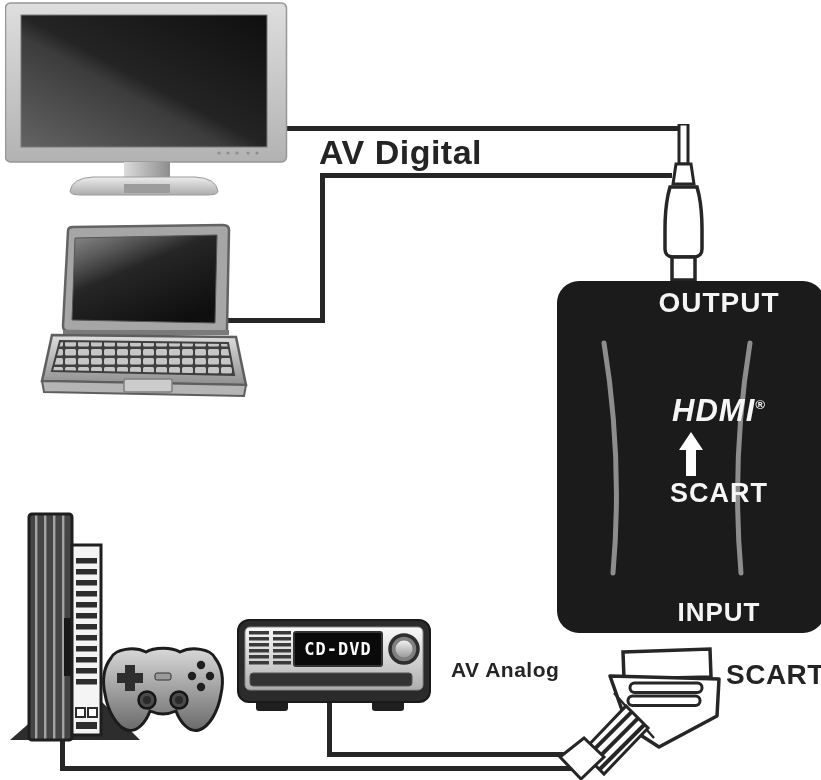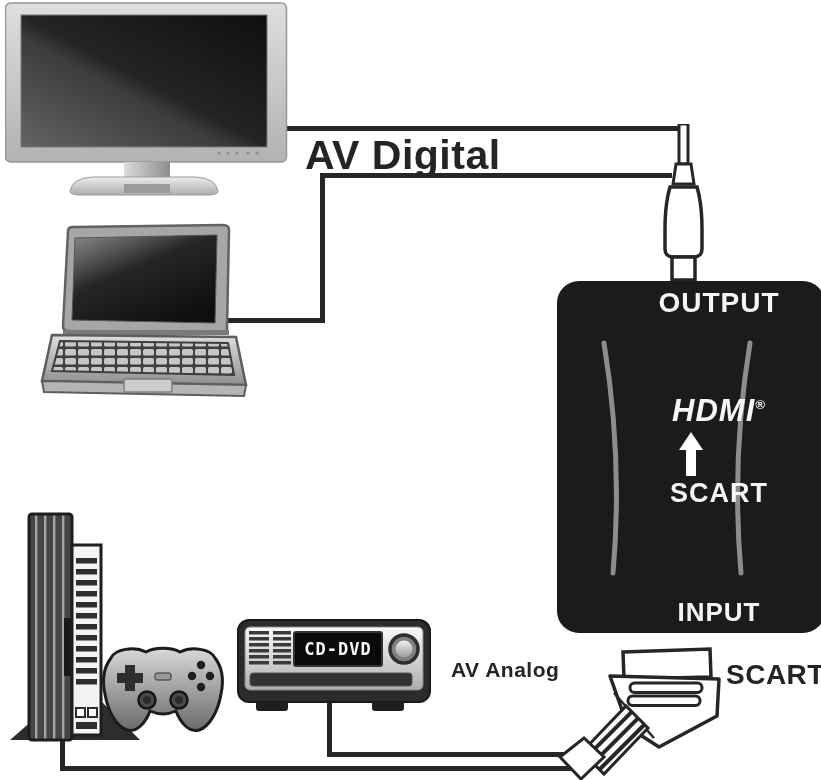--- a/index.html
+++ b/index.html
@@ -37,21 +37,21 @@
   .cv-output{top:8px;font-size:28px;letter-spacing:1px;}
   .cv-hdmi{top:114px;font-size:31px;letter-spacing:1px;font-style:italic;}
   .cv-hdmi sup{font-size:13px;vertical-align:12px;}
   .cv-scart{top:199px;font-size:27px;letter-spacing:1px;}
   .cv-input{bottom:8px;font-size:26px;letter-spacing:1px;}
   .cv-arrow{position:absolute;top:151px;left:50%;transform:translateX(-50%);}
   .cv-curves{position:absolute;left:0;top:0;}
 
   
   .lbl{position:absolute;font-weight:bold;color:#242424;line-height:1;letter-spacing:.5px;}
-  #label-av-digital{left:305px;top:135px;font-size:41px;}
+  #label-av-digital{left:319px;top:135px;font-size:34px;}
   #label-av-analog{left:451px;top:659px;font-size:21px;}
   #label-scart{left:726px;top:661px;font-size:28px;}
 </style>
 </head>
 <body>
 
 <div class="canvas">
 
   <div class="cable" id="cable-monitor"></div>
   <div class="cable" id="cable-laptop-h1"></div>

